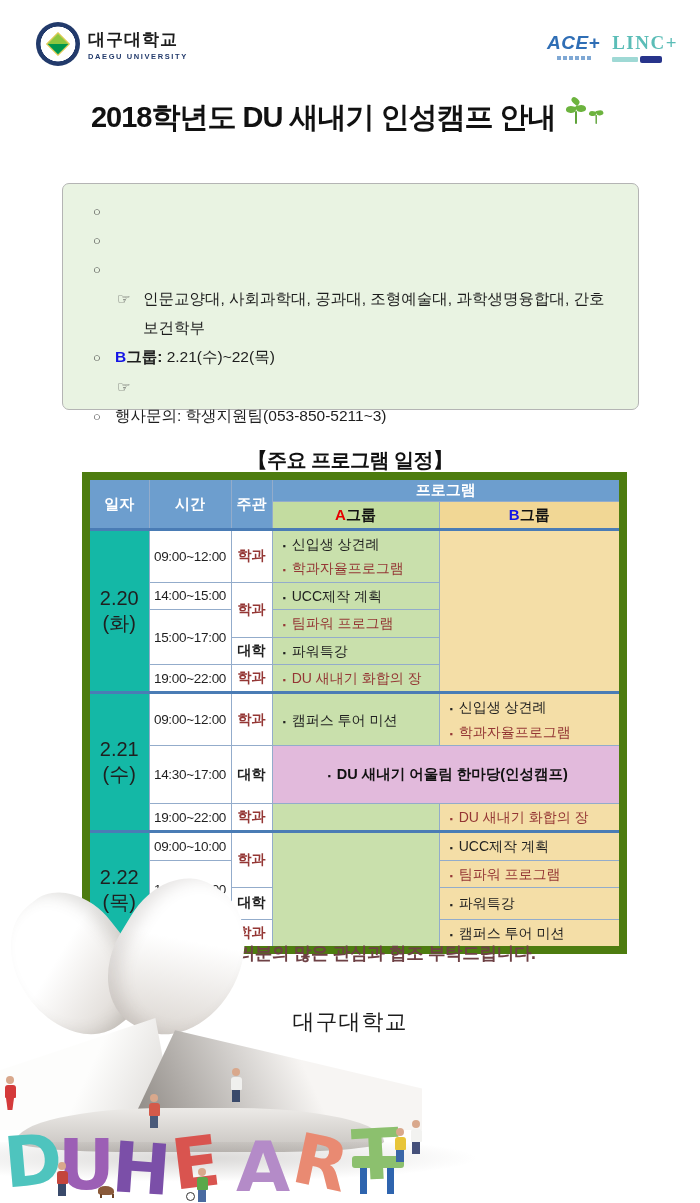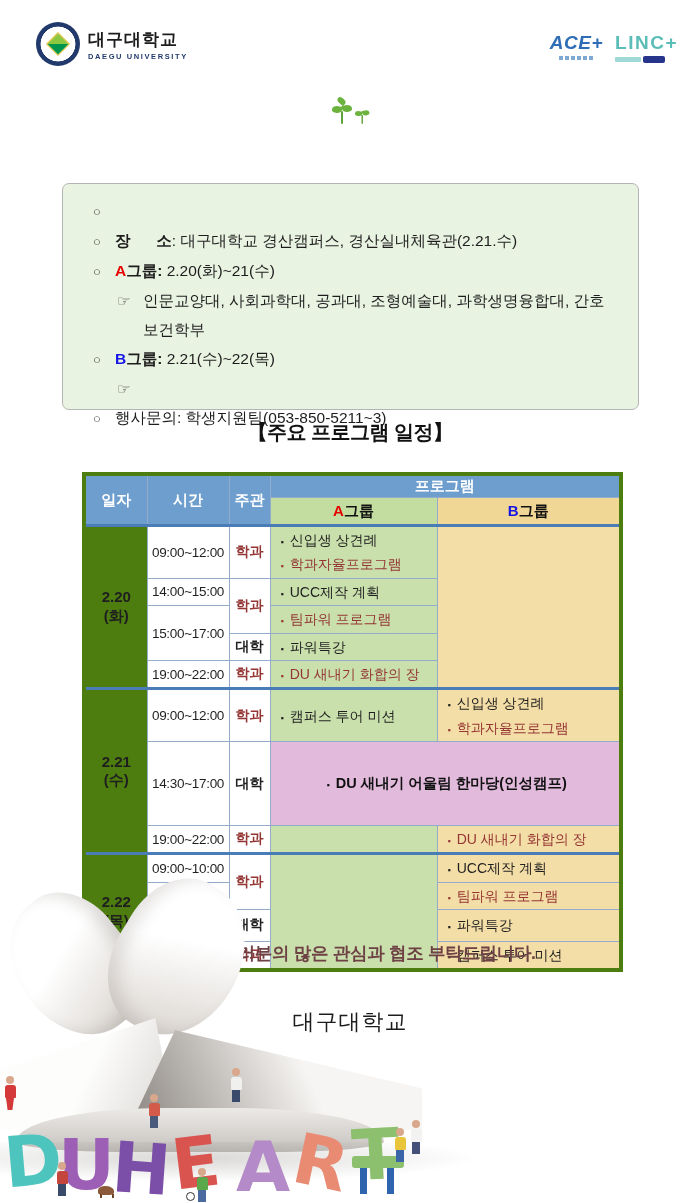--- a/index.html
+++ b/index.html
@@ -16,21 +16,21 @@
           transform:translate(-50%,-50%) rotate(45deg);
           background:linear-gradient(135deg,#8dc63f 0 48%, #00954d 48% 100%);
           border:1px solid #d8c23a; }
   .du-logo-text .kr { font-size:17px; font-weight:700; color:#1c1c1c; letter-spacing:1px; }
   .du-logo-text .en { font-size:7.5px; color:#223a6b; letter-spacing:1.6px; font-weight:700; margin-top:1px; }
   .partner-logos { position:absolute; right:22px; top:14px; display:flex; align-items:flex-start; gap:12px; }
   .ace-logo { text-align:center; }
   .ace-text { font-style:italic; font-weight:900; font-size:19px; color:#2f6eb5; letter-spacing:.5px; }
   .ace-sub { display:flex; gap:2px; justify-content:center; margin-top:2px; }
   .ace-sub i { width:4px; height:4px; background:#7fa8d4; display:block; }
-  .linc-logo { text-align:right; }
+  .linc-logo { text-align:right;font-family:Liberation Serif, serif; }
   .linc-text { font-weight:700; font-size:19px; color:#5bbdb7; letter-spacing:1.5px; }
   .linc-sub { display:flex; gap:2px; margin-top:2px; align-items:center; }
   .linc-sub .bar { width:26px; height:5px; background:#9fd9d5; border-radius:1px; }
   .linc-sub .chip { width:22px; height:7px; background:#27348b; border-radius:2px; }
 
   
   .title-row { position:absolute; left:0; top:98px; width:700px; text-align:center; }
   .main-title { display:inline; font-size:29px; font-weight:800; color:#111; letter-spacing:-1px; }
   .sprouts { display:inline-flex; gap:3px; vertical-align:top; margin-left:6px; }
   .sprout { position:relative; width:20px; height:26px; display:inline-block; }
@@ -44,30 +44,30 @@
   
   .info-box { position:absolute; left:62px; top:183px; width:577px; height:227px;
               background:#e9f3e2; border:1px solid #b4b4b4; border-radius:7px;
               padding:13px 18px 0 30px; }
   .info-line { display:flex; align-items:baseline; line-height:29px; font-size:15.5px; color:#1d1d1d; }
   .info-line .bullet-mark { width:22px; flex:0 0 auto; font-size:13px; color:#333; }
   .info-line.indent { padding-left:24px; }
   .info-line.indent .bullet-mark { width:26px; font-size:15px; color:#444; }
 
   
-  .tbl-title { position:absolute; left:0; top:419px; width:700px; text-align:center;
+  .tbl-title { position:absolute; left:0; top:447px; width:700px; text-align:center;
                font-size:20px; font-weight:800; color:#111; letter-spacing:-.5px; }
   table.sched { position:absolute; left:82px; top:472px; border-collapse:collapse;
                 table-layout:fixed; width:537px; font-size:14px; color:#1f1f1f;
-                border:4px solid #4d7c0f; background:#fff; z-index:1; }
+                border:8px solid #4d7c0f; background:#fff; z-index:1; }
   table.sched th, table.sched td { border:1px solid #93accb; padding:1px 4px; }
   th.hdr { background:#6d9ece; color:#fff; font-size:15px; font-weight:700; text-align:center; }
   th.ga-hdr { background:#c3dca0; color:#111; font-size:15px; text-align:center; }
   th.gb-hdr { background:#f1d795; color:#111; font-size:15px; text-align:center; }
-  td.date-cell { background:#4d7c0f; text-align:center; font-weight:700; font-size:15px; line-height:1.25; }
+  td.date-cell { background:#14b8a6; text-align:center; font-weight:400; font-size:20px; line-height:1.25; }
   td.time-cell { background:#fff; text-align:center; font-size:13.5px; letter-spacing:-.3px; }
   td.host-cell { background:#fff; text-align:center; font-weight:700; font-size:14px; }
   td.a-cell { background:#c9e0ac; }
   td.b-cell { background:#f4dea7; }
   td.pink-cell { background:#e2badc; text-align:center; }
   tr.sec > td { border-top:3px solid #4a7cb5; }
   .prog-item { display:flex; align-items:baseline; gap:6px; padding:2px 2px 2px 6px; line-height:1.45; }
   .prog-item .bullet { font-size:9px; flex:0 0 auto; color:inherit; }
   td.pink-cell .prog-item { justify-content:center; font-weight:700; font-size:14.5px; }
 
@@ -140,20 +140,21 @@
         <div class="linc-text">LINC+</div>
         <div class="linc-sub">
           <span class="bar"></span>
             <span class="chip"></span>
         </div>
       </div>
     </div>
   </div>
 
   <div class="title-row">
+    <span class="main-title">2018학년도 DU 새내기 인성캠프 안내</span>
     <span class="sprouts">
       <span class="sprout">
           <span class="leaf l1"></span>
           <span class="leaf l2"></span>
           <span class="leaf l3"></span>
           <span class="stem"></span>
         </span>
       <span class="sprout small">
           <span class="leaf l1"></span>
           <span class="leaf l2"></span>
@@ -161,25 +162,23 @@
         </span>
     </span>
   </div>
 
   <div class="info-box">
     <div class="info-line">
       <span class="bullet-mark">○</span>
     </div>
     <div class="info-line">
       <span class="bullet-mark">○</span>
-      <span><span style="font-weight: 700;">장&nbsp;&nbsp;&nbsp;&nbsp;&nbsp;&nbsp;소</span><span>: 대구대학교 경산캠퍼스, 경산실내체육관(2.21.수)</span></span>
     </div>
     <div class="info-line">
       <span class="bullet-mark">○</span>
-      <span><span style="color: rgb(230, 0, 0); font-weight: 700;">A</span><span style="font-weight: 700;">그룹:</span><span> 2.20(화)~21(수)</span></span>
     </div>
     <div class="info-line indent">
       <span class="bullet-mark">☞</span>
       <span><span>인문교양대, 사회과학대, 공과대, 조형예술대, 과학생명융합대, 간호보건학부</span></span>
     </div>
     <div class="info-line">
       <span class="bullet-mark">○</span>
       <span><span style="color: rgb(20, 20, 230); font-weight: 700;">B</span><span style="font-weight: 700;">그룹:</span><span> 2.21(수)~22(목)</span></span>
     </div>
     <div class="info-line indent">
@@ -288,21 +287,21 @@
             <div class="prog-item">
               <span class="bullet" style="color: rgb(31, 31, 31);">▪</span>
               <span style="color: rgb(31, 31, 31);">신입생 상견례</span>
             </div>
             <div class="prog-item">
               <span class="bullet" style="color: rgb(148, 54, 52);">▪</span>
               <span style="color: rgb(148, 54, 52);">학과자율프로그램</span>
             </div>
           </td>
     </tr>
-    <tr style="height:84px">
+    <tr style="height:58px">
       <td class="time-cell">14:30~17:00</td>
       <td class="host-cell" style="color: rgb(31, 31, 31);">대학</td>
       <td class="pink-cell" colspan="2">
             <div class="prog-item">
               <span class="bullet" style="color: rgb(17, 17, 17);">▪</span>
               <span style="color: rgb(17, 17, 17); font-weight: 700;">DU 새내기 어울림 한마당(인성캠프)</span>
             </div>
           </td>
     </tr>
     <tr style="height:26px">

